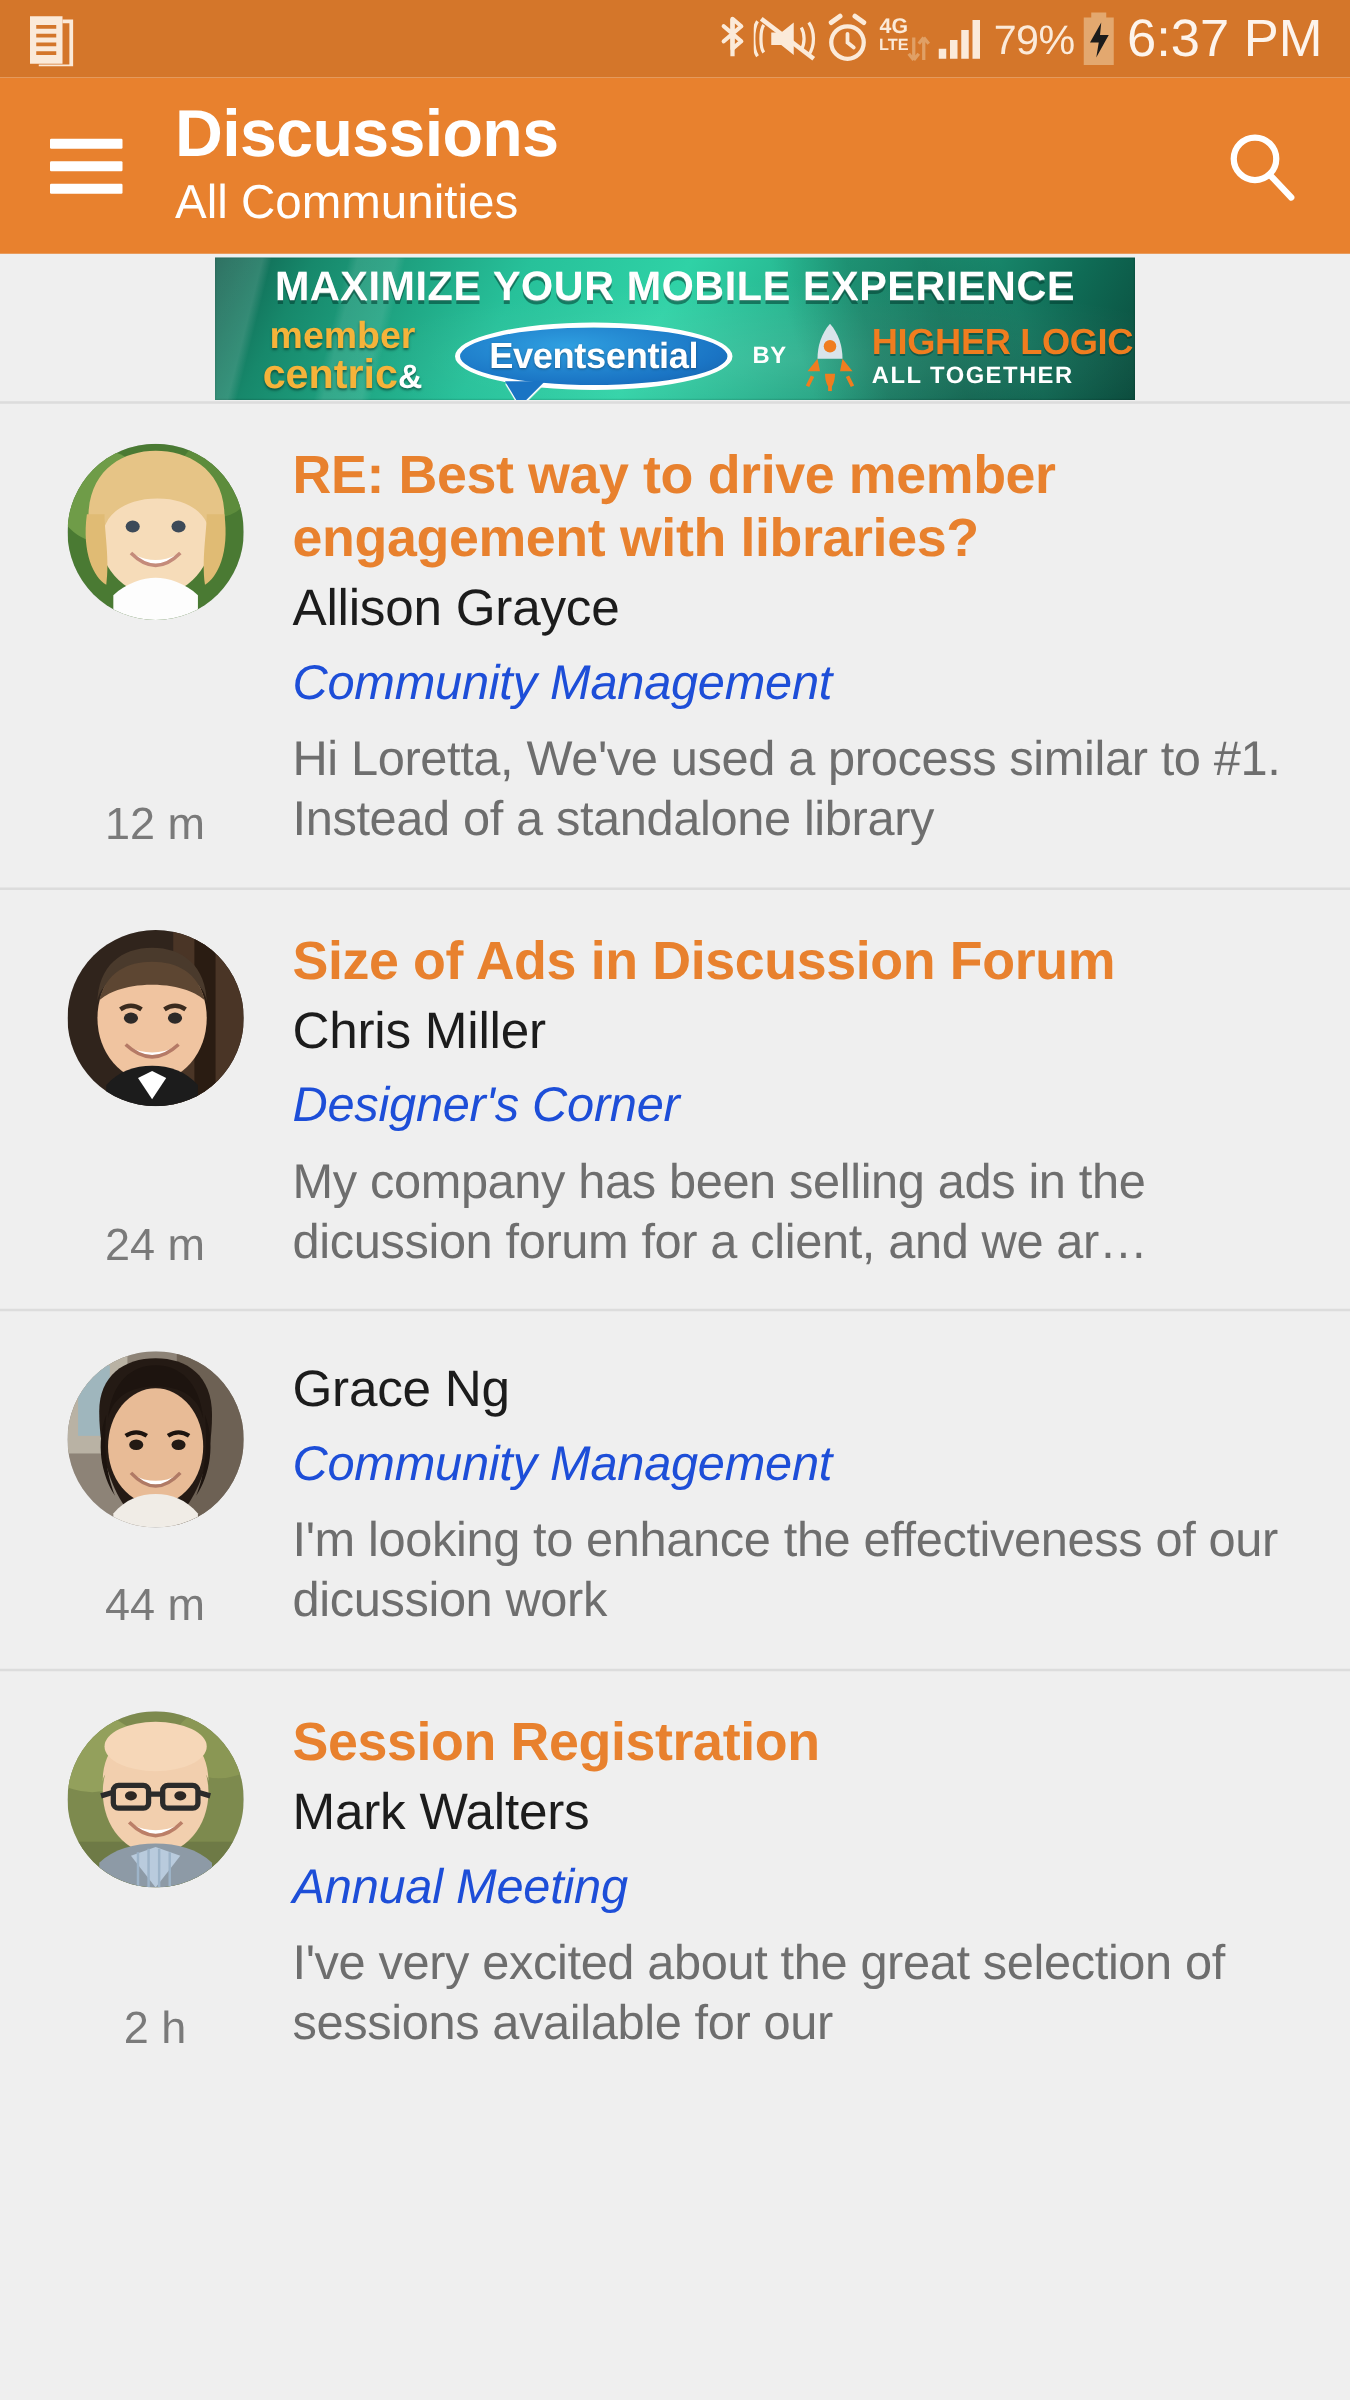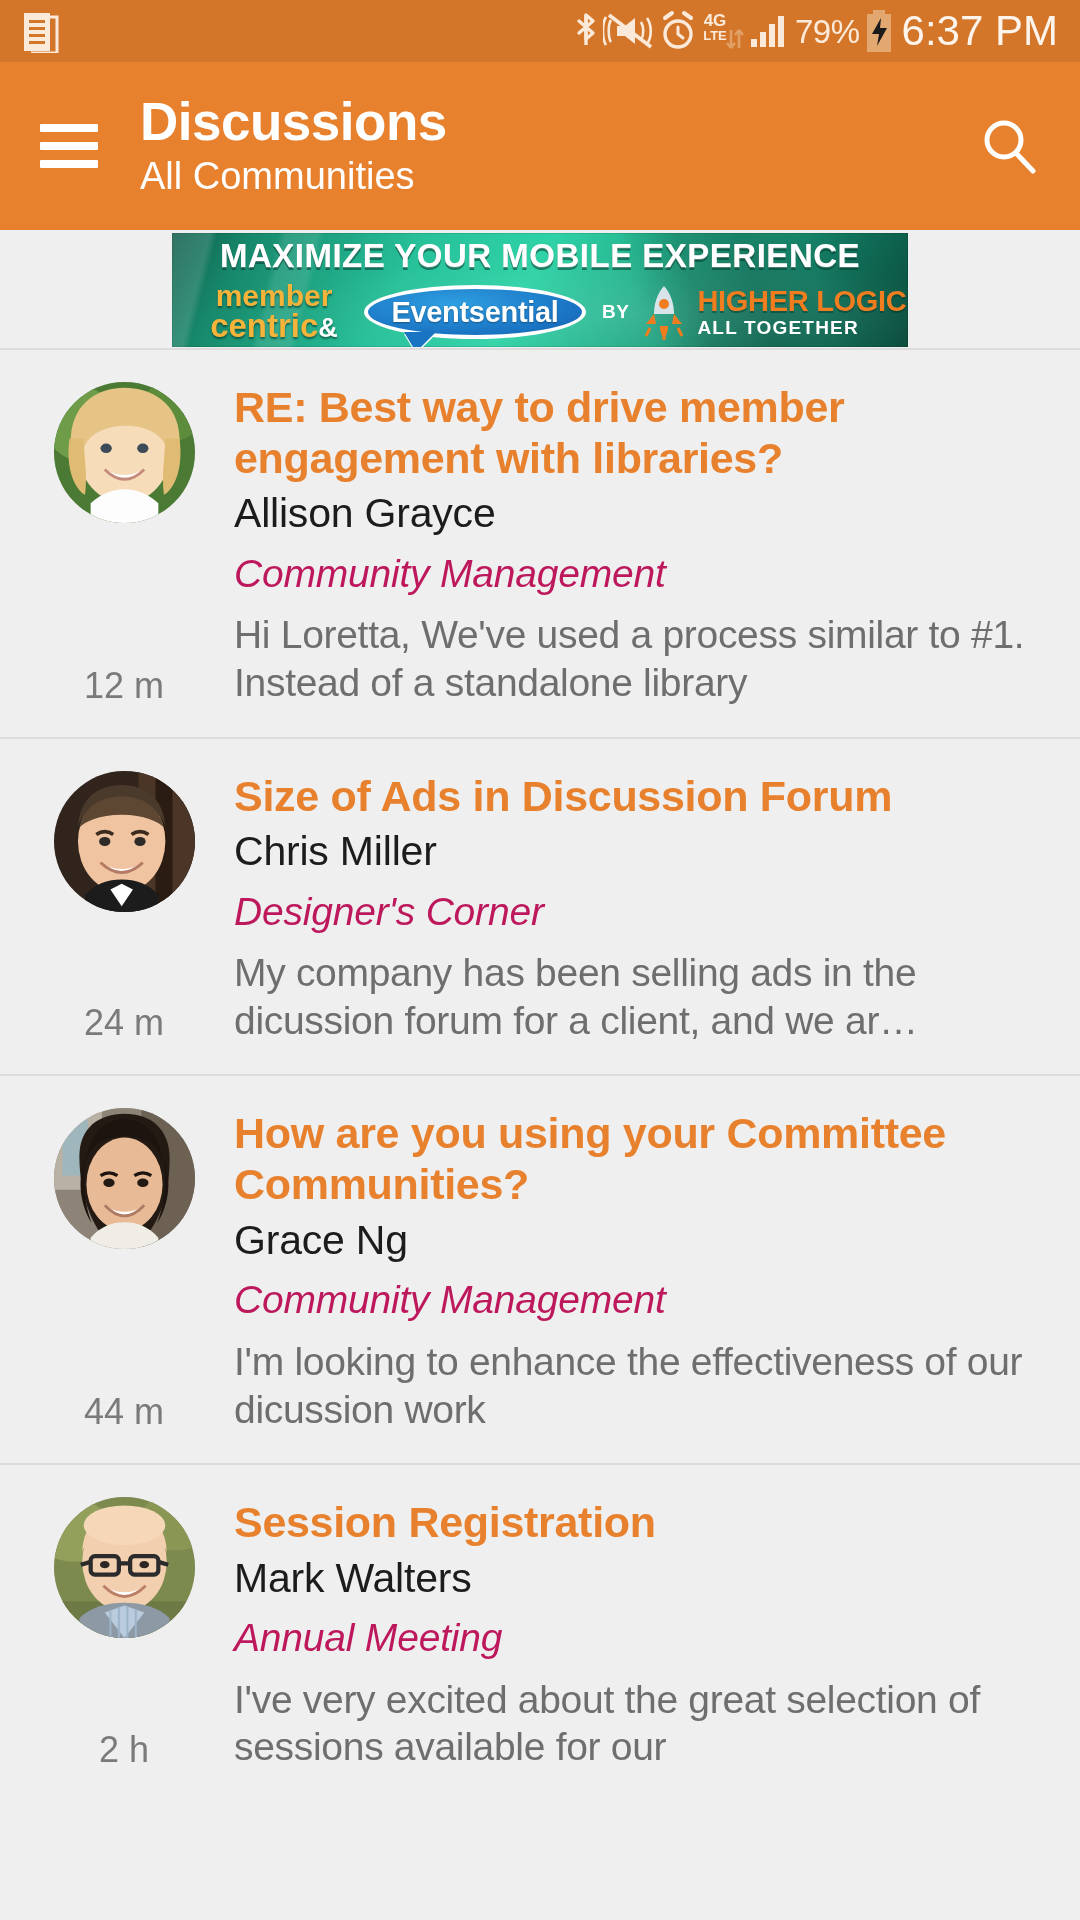--- a/index.html
+++ b/index.html
@@ -25,21 +25,21 @@
     font-size:33px; font-weight:400; letter-spacing:-0.5px;
     color:#fbead9; line-height:1;
   }
   .sb-time{
     font-size:42px; font-weight:400; letter-spacing:0px;
     color:#fdf4ec; line-height:1; margin-left:4px;
   }
 
   
   .appbar{
-    height:168px; width:1080px;
+    height:141px; width:1080px;
     background:#e8812e;
     display:flex; align-items:center;
     padding:0 34px 0 40px;
     position:relative;
   }
   .hamburger{
     width:58px; height:44px;
     display:flex; flex-direction:column; justify-content:space-between;
     flex:0 0 auto; cursor:pointer;
   }
@@ -170,21 +170,21 @@
   .rowmain{ flex:1 1 auto; padding-left:22px; min-width:0; }
   .r-title{
     font-size:43px; font-weight:bold; color:#e8812e;
     line-height:1.18; letter-spacing:-0.3px;
   }
   .r-author{
     font-size:41px; color:#1c1c1c; line-height:1.2;
     margin-top:6px; letter-spacing:-0.2px;
   }
   .r-community{
-    font-size:39px; color:#be185d; font-style:italic;
+    font-size:39px; color:#1d4ed8; font-style:italic;
     line-height:1.2; margin-top:12px; letter-spacing:-0.2px;
   }
   .r-snippet{
     font-size:39px; color:#6e6e6e; line-height:1.22;
     margin-top:14px; letter-spacing:-0.3px;
   }
 </style>
 </head>
 <body>
 
@@ -359,21 +359,20 @@
           <ellipse cx="63" cy="53" rx="4" ry="3" fill="#231a14"></ellipse>
           <path d="M33 48q6-4 12 0M57 48q6-4 12 0" fill="none" stroke="#1d140f" stroke-width="2.4"></path>
           <path d="M37 70q13 13 26 0q-13 7-26 0z" fill="#ffffff"></path>
           <path d="M36 69q14 15 28 0" fill="none" stroke="#b07a65" stroke-width="2"></path>
           <path d="M26 92c7-8 15-11 24-11s17 3 24 11v8H26z" fill="#f0ece6"></path>
         </svg>
       </div>
       <div class="time">44 m</div>
     </div>
     <div class="rowmain">
-      <div class="r-title">How are you using your Committee Communities?</div>
       <div class="r-author">Grace Ng</div>
       <div class="r-community">Community Management</div>
       <div class="r-snippet">I'm looking to enhance the effectiveness of our dicussion work</div>
     </div>
   </div>
 
   <div class="row">
     <div class="rowleft">
       <div class="avatar">
         <svg viewBox="0 0 100 100" preserveAspectRatio="xMidYMid slice">

